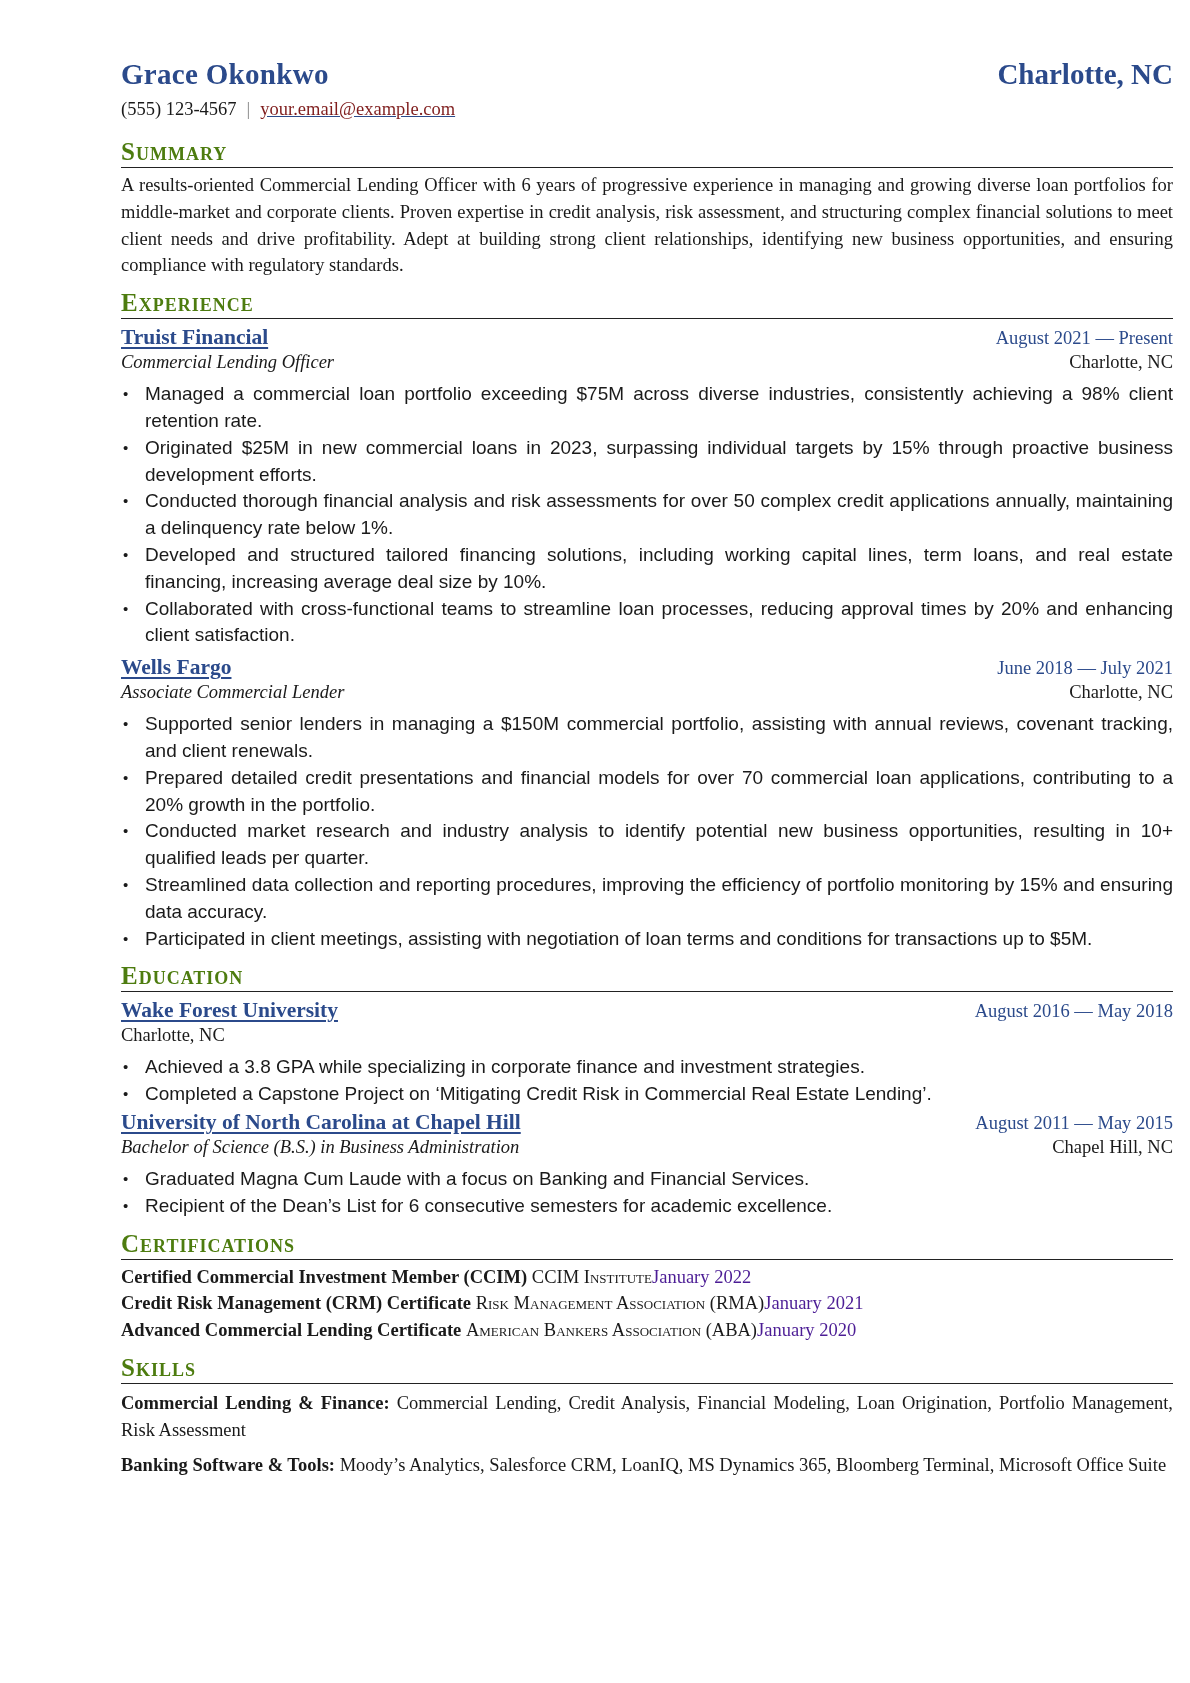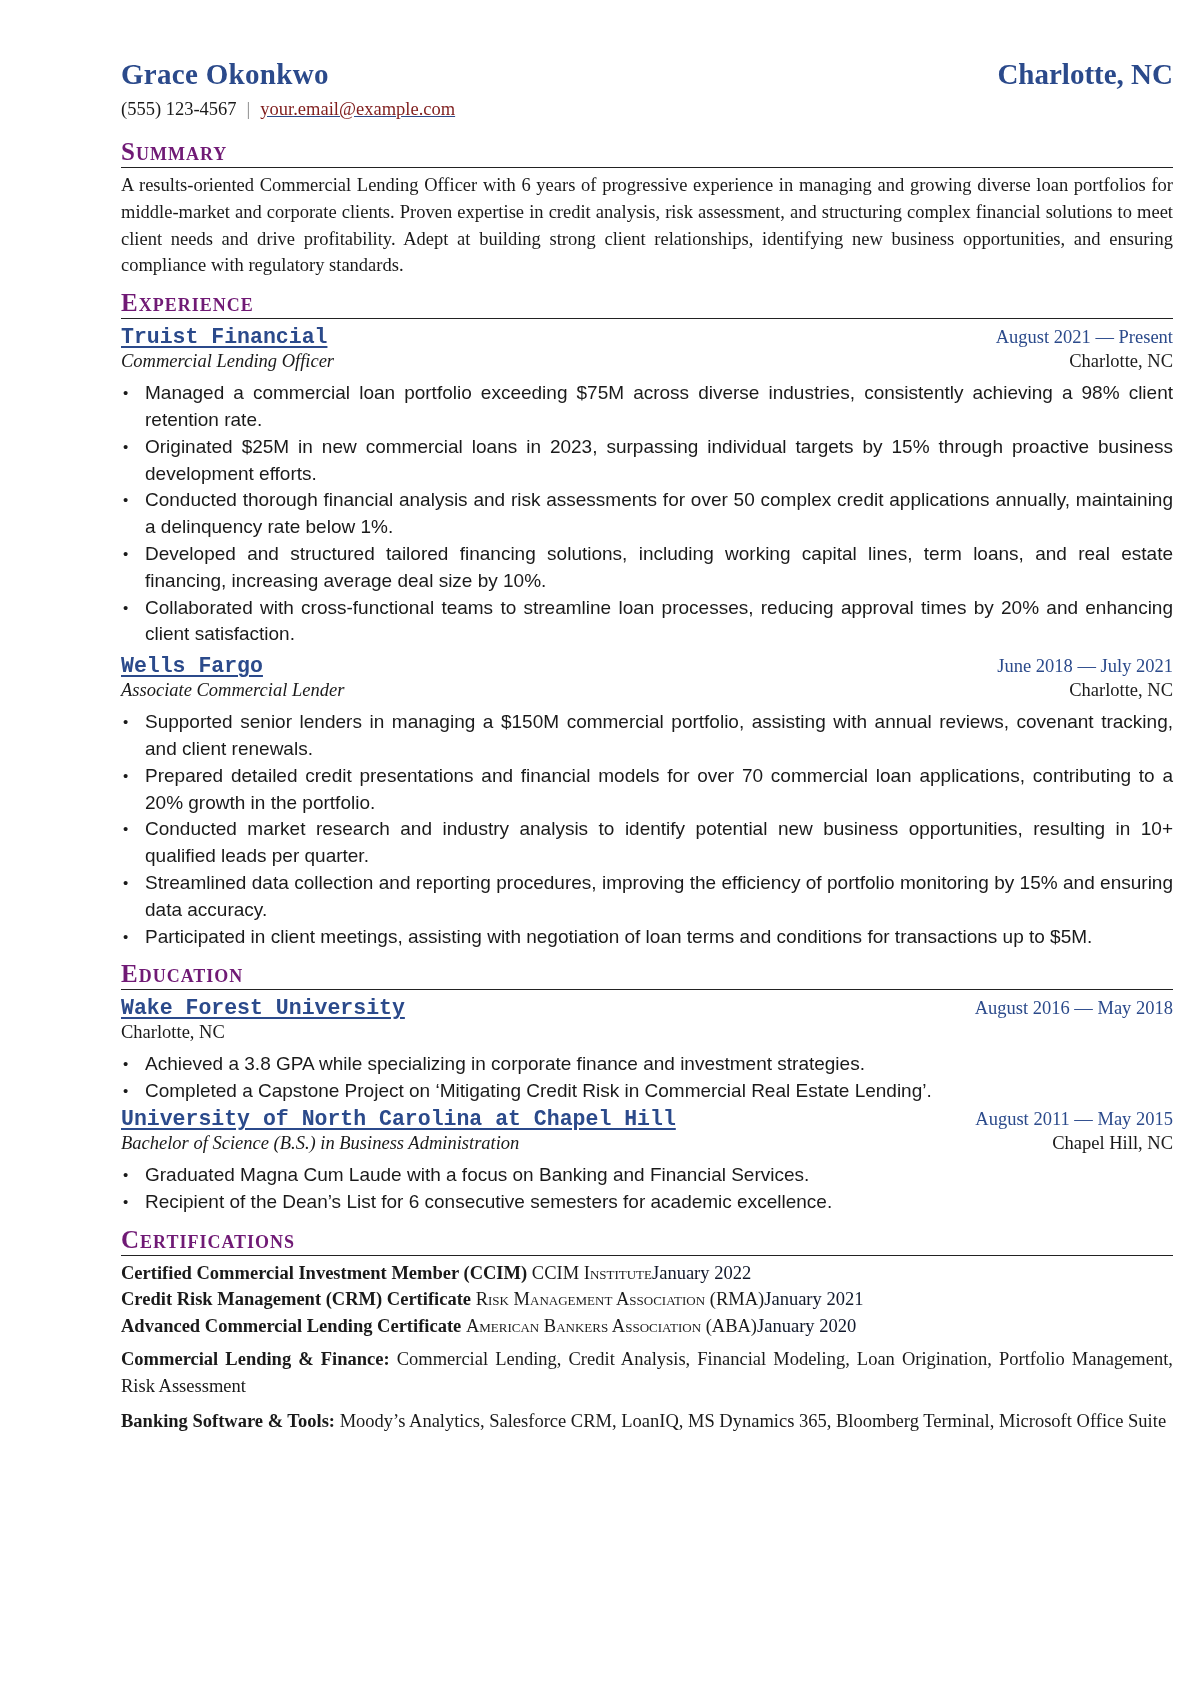--- a/index.html
+++ b/index.html
@@ -5,38 +5,38 @@
     html, body { margin: 0; padding: 0; background: #ffffff; }
     body { width: 1190px; height: 1683px; position: relative; overflow: hidden;
       font-family: "DejaVu Serif", "Liberation Serif", serif; color: #1a1a1a; }
     .page { position: absolute; left: 73px; top: 58px; width: 1052px; margin-left: 48px; }
     .header-row { display: flex; justify-content: space-between; align-items: baseline; }
     .name { font-family: "Liberation Serif", serif; font-weight: bold; font-size: 29px; color: #2b4a8b; letter-spacing: 0.3px; }
     .header-loc { font-family: "Liberation Serif", serif; font-weight: bold; font-size: 29px; color: #2b4a8b; }
     .contact { font-family: "Liberation Serif", serif; font-size: 18.5px; margin-top: 8px; color: #1a1a1a; }
     .contact .sep { color: #888; margin: 0 10px; }
     .contact a { color: #7f1d1d; text-decoration: underline; text-decoration-color: #2b4a8b; }
-    .section-title { font-family: "Liberation Serif", serif; font-weight: bold; color: #701a75; font-variant: small-caps;
+    .section-title { font-family: "Liberation Serif", serif; font-weight: bold; color: #4d7c0f; font-variant: small-caps;
       font-size: 25px; letter-spacing: 1px; line-height: 28px; border-bottom: 1.3px solid #222; padding-bottom: 1px; margin-top: 10px; }
     .section-title.first { margin-top: 18px; }
     .para { font-family: Liberation Serif, serif; font-size: 18.5px; line-height: 26.8px; text-align: justify; margin-top: 4px; }
     .entry-head { display: flex; justify-content: space-between; align-items: baseline; margin-top: 6px; }
-    .org { font-family: Liberation Mono, monospace; font-weight: bold; font-size: 21.5px; color: #2b4a8b; text-decoration: underline; text-underline-offset: 3px; }
+    .org { font-family: Liberation Serif, serif; font-weight: bold; font-size: 21.5px; color: #2b4a8b; text-decoration: underline; text-underline-offset: 3px; }
     .dates { font-family: "Liberation Serif", serif; font-size: 18.5px; color: #2b4a8b; }
     .entry-sub { display: flex; justify-content: space-between; align-items: baseline; margin-top: 2px; }
     .role { font-family: "Liberation Serif", serif; font-style: italic; font-size: 18.5px; }
     .loc { font-family: "Liberation Serif", serif; font-size: 18.5px; }
     ul.bullets { margin: 8px 0 0 0; padding-left: 24px; list-style: none; }
     ul.bullets li { position: relative; font-family: Liberation Sans, sans-serif; font-size: 19px; line-height: 26.8px; text-align: justify; }
     ul.bullets li::before { content: "•"; position: absolute; left: -22px; top: 0; font-size: 15px; }
     .cert-row { display: flex; justify-content: flex-start; align-items: baseline; font-family: "Liberation Serif", serif; font-size: 18.5px; line-height: 26.8px; }
     .cert-row:first-of-type { margin-top: 4px; }
     .cert-name { font-weight: bold; }
     .cert-org { font-variant: small-caps; }
-    .cert-date { color: #0f172a; }
+    .cert-date { color: #4c1d95; }
     .skill { font-family: "Liberation Serif", serif; font-size: 18.5px; line-height: 26.8px; text-align: justify; margin-top: 6px; }
     .skill + .skill { margin-top: 8px; }
     .skill-cat { font-weight: bold; }
   </style>
 </head>
 <body>
 
 <div class="page">
 
   <div class="header-row">
@@ -128,20 +128,21 @@
     <div class="cert-row">
       <span><span class="cert-name">Credit Risk Management (CRM) Certificate</span> <span class="cert-org">Risk Management Association (RMA)</span></span>
       <span class="cert-date">January 2021</span>
     </div>
     <div class="cert-row">
       <span><span class="cert-name">Advanced Commercial Lending Certificate</span> <span class="cert-org">American Bankers Association (ABA)</span></span>
       <span class="cert-date">January 2020</span>
     </div>
   </div>
 
+  <div class="section-title">Skills</div>
   <div class="skill">
     <span class="skill-cat">Commercial Lending &amp; Finance:</span>
     <span>Commercial Lending, Credit Analysis, Financial Modeling, Loan Origination, Portfolio Management, Risk Assessment</span>
   </div>
   <div class="skill">
     <span class="skill-cat">Banking Software &amp; Tools:</span>
     <span>Moody’s Analytics, Salesforce CRM, LoanIQ, MS Dynamics 365, Bloomberg Terminal, Microsoft Office Suite</span>
   </div>
 
 </div>

